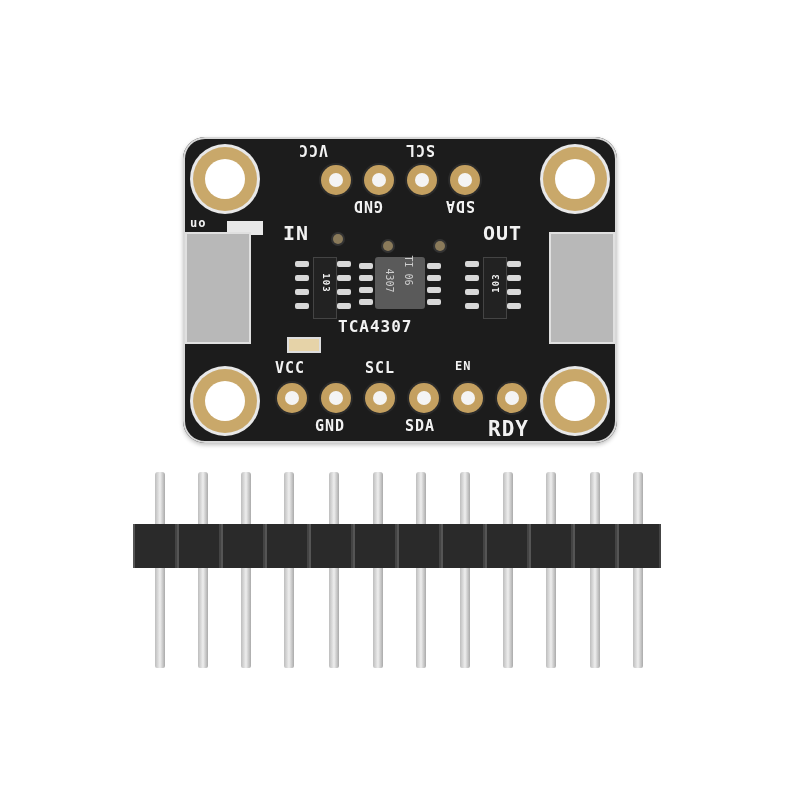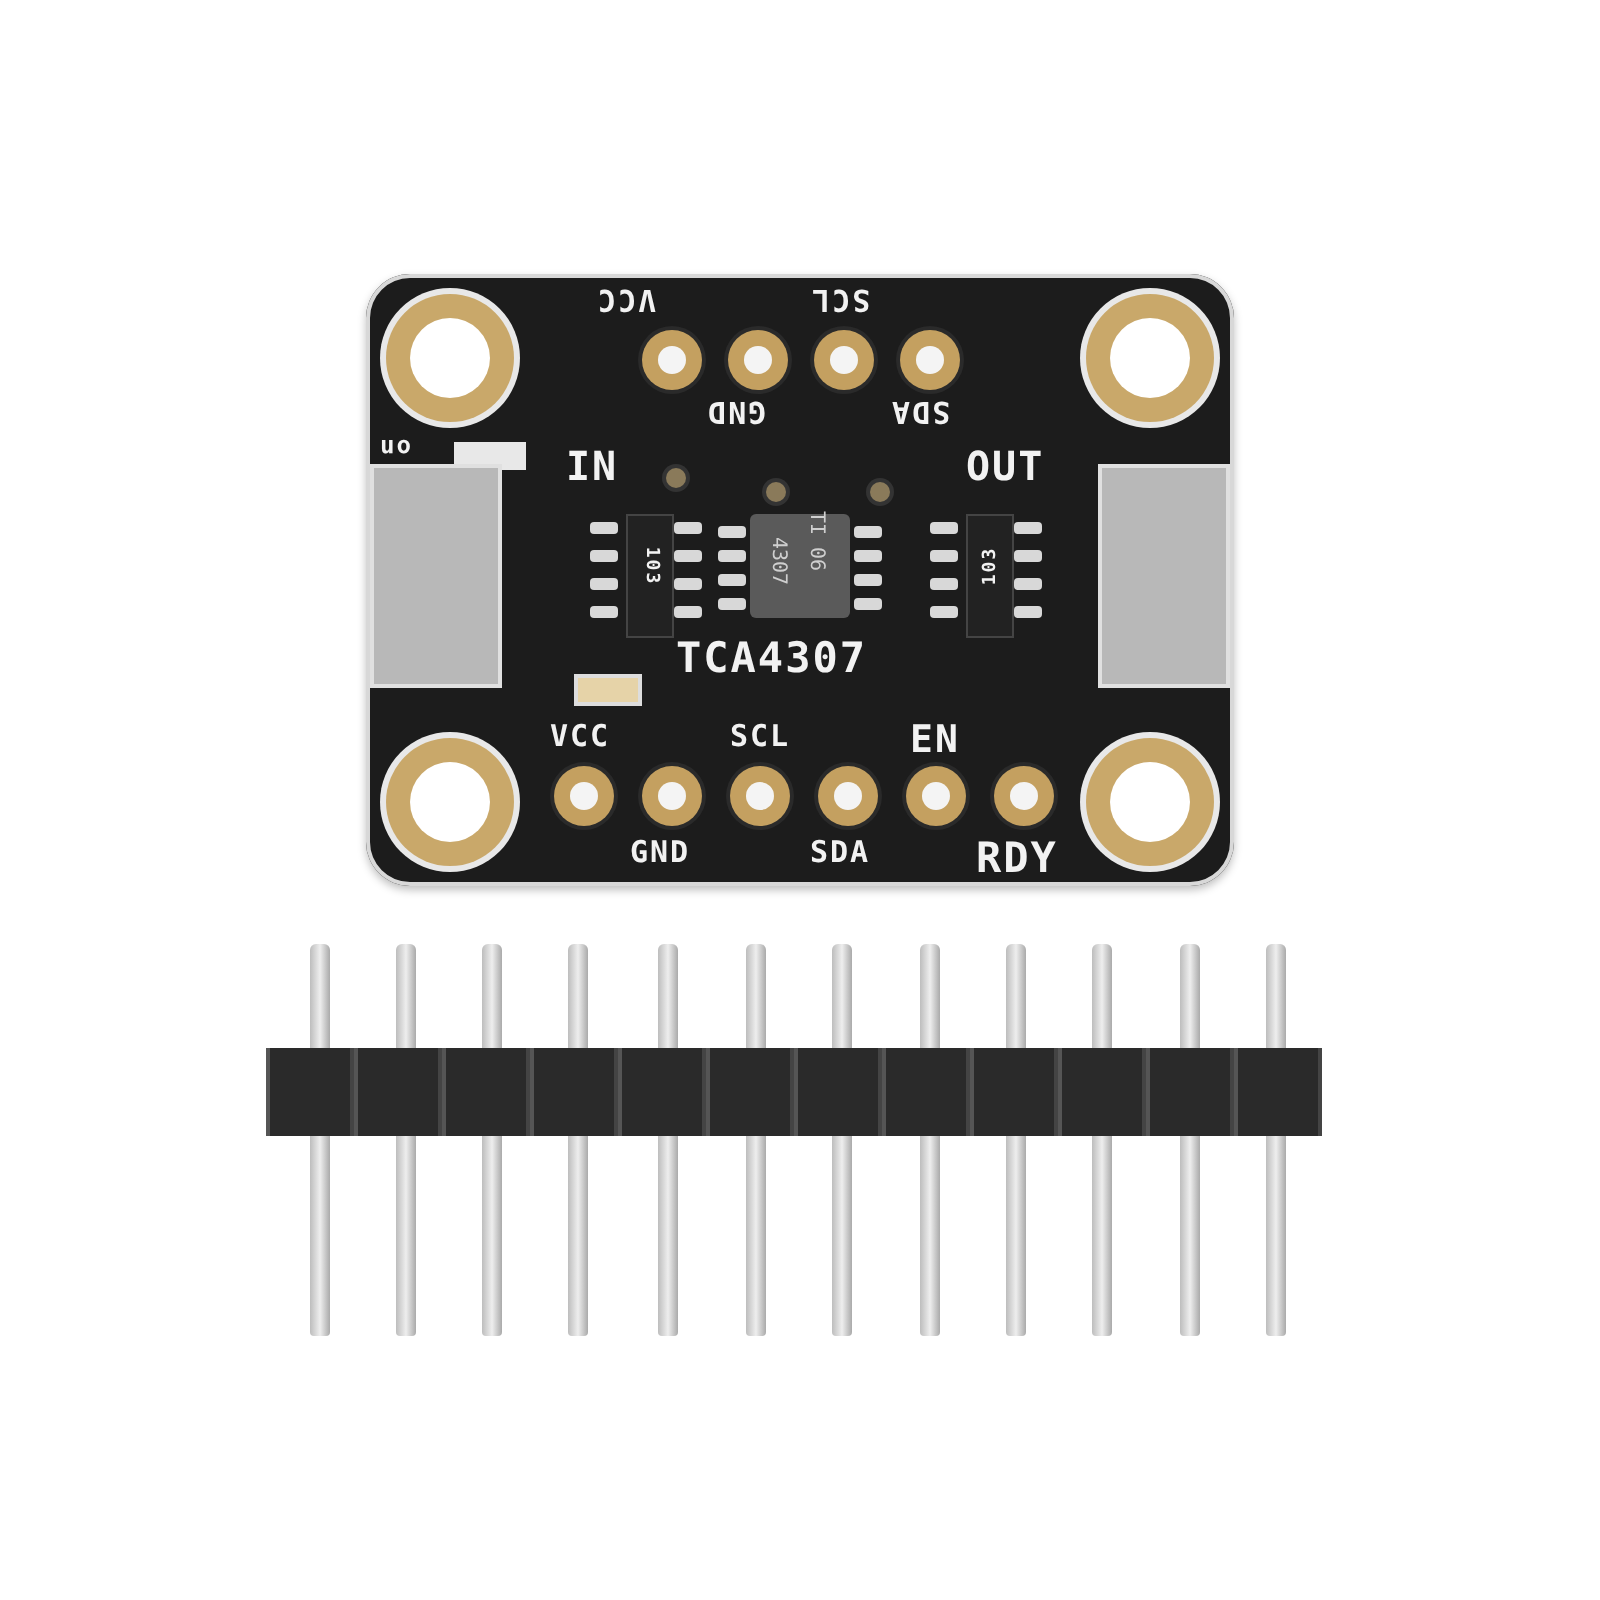--- a/index.html
+++ b/index.html
@@ -82,26 +82,26 @@
     <div class="lead" style="left:282px;top:166px"></div>
   <div class="lead" style="left:324px;top:124px"></div>
     <div class="lead" style="left:324px;top:138px"></div>
     <div class="lead" style="left:324px;top:152px"></div>
     <div class="lead" style="left:324px;top:166px"></div>
 
   <div class="via" style="left:150px;top:97px"></div>
   <div class="via" style="left:200px;top:104px"></div>
   <div class="via" style="left:252px;top:104px"></div>
 
-  <div class="silk" style="left:155px;top:180px;font-size:21px">TCA4307</div>
+  <div class="silk" style="left:155px;top:180px;font-size:16px">TCA4307</div>
   <div style="position:absolute;left:104px;top:200px;width:30px;height:12px;background:#e6d3a8;border:2px solid #ddd"></div>
 
   <div class="silk" style="left:92px;top:222px;font-size:15px">VCC</div>
   <div class="silk" style="left:182px;top:222px;font-size:15px">SCL</div>
-  <div class="silk" style="left:272px;top:222px;font-size:19px">EN</div>
+  <div class="silk" style="left:272px;top:222px;font-size:12px">EN</div>
 
   <div class="pad" style="left:94px;top:246px"></div>
   <div class="pad" style="left:138px;top:246px"></div>
   <div class="pad" style="left:182px;top:246px"></div>
   <div class="pad" style="left:226px;top:246px"></div>
   <div class="pad" style="left:270px;top:246px"></div>
   <div class="pad" style="left:314px;top:246px"></div>
 
   <div class="silk" style="left:132px;top:280px;font-size:15px">GND</div>
   <div class="silk" style="left:222px;top:280px;font-size:15px">SDA</div>

